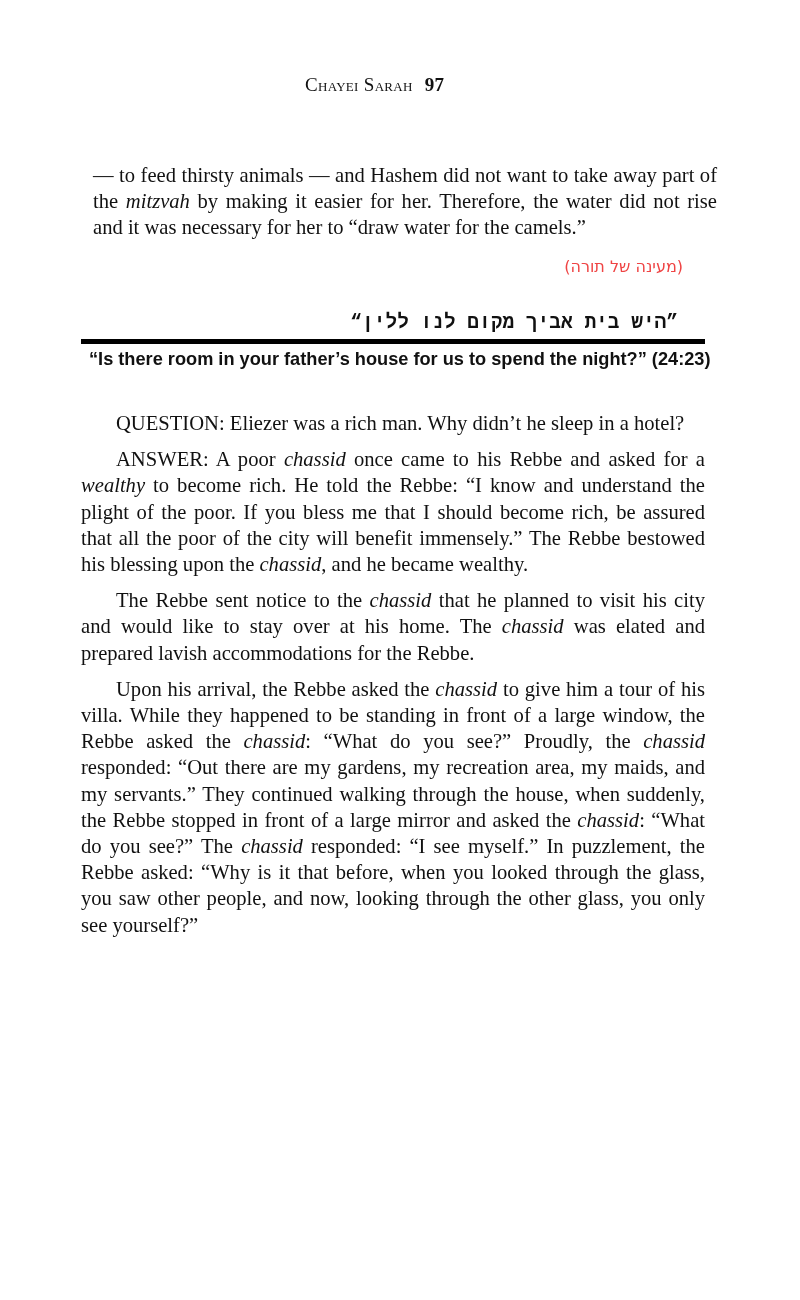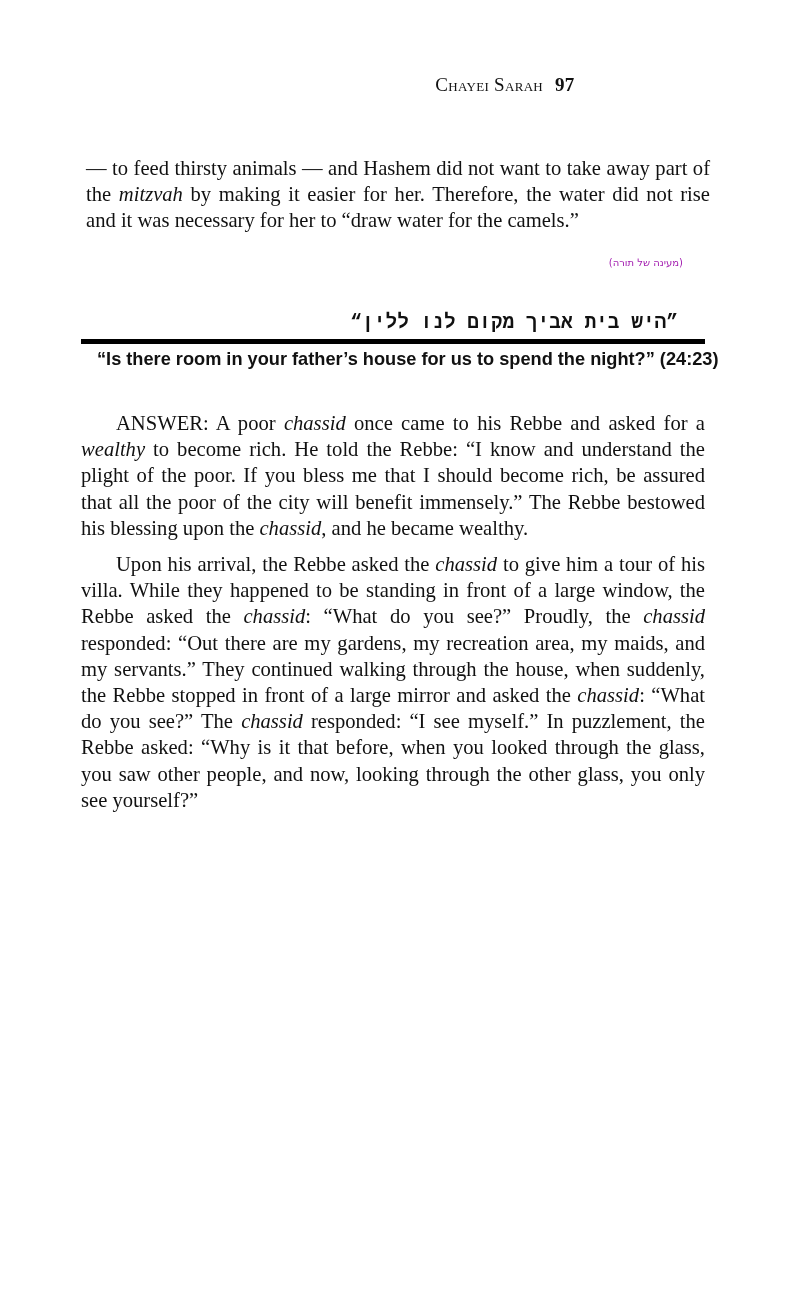--- a/index.html
+++ b/index.html
@@ -1,41 +1,41 @@
 <!DOCTYPE html>
 <html><head>
   <meta charset="utf-8">
   <style>
     html, body { margin: 0; padding: 0; background: #ffffff; }
     body { width: 800px; height: 1300px; position: relative; overflow: hidden; color: #111; }
     .page { position: absolute; left: 81px; top: 0; width: 624px; }
     .running-head {
-      position: absolute; top: 74px; right: 0; width: 400px; text-align: center;
+      position: absolute; top: 74px; right: 0; width: 400px; text-align: left;
       font-family: "Liberation Serif", serif; font-size: 19px; letter-spacing: 0.3px;
     }
     .running-head .title { font-variant: small-caps; }
     .running-head .pgnum { font-weight: bold; margin-left: 12px; }
     .body-text {
       font-family: "Liberation Serif", serif; font-size: 20.6px; line-height: 26.2px;
-      text-align: justify; margin: 5px;
+      text-align: justify; margin: 12px;
     }
     .body-text i { font-style: italic; }
     .para-indent { text-indent: 35px; }
     #intro { position: absolute; top: 150px; left: 0; width: 624px; }
     .source-cite {
       position: absolute; top: 257px; right: 22px;
-      font-family: "DejaVu Sans", sans-serif; font-size: 10px; direction: rtl; color: #a21caf;
+      font-family: "DejaVu Sans", sans-serif; font-size: 16px; direction: rtl; color: #ef4444;
     }
     .hebrew-heading {
       position: absolute; top: 312px; right: 27px;
       font-family: Liberation Mono, monospace; font-weight: bold; font-size: 19.5px; direction: rtl;
     }
     .rule { position: absolute; top: 339px; left: 0; width: 624px; height: 5px; background: #000; }
     .english-heading {
-      position: absolute; top: 347px; left: 16px; width: 624px;
+      position: absolute; top: 347px; left: 8px; width: 624px;
       font-family: "Liberation Sans", sans-serif; font-weight: bold; font-size: 18.2px; line-height: 24px;
     }
     #main { position: absolute; top: 410px; left: 0; width: 624px; }
     #main p { margin: 0 0 10px 0; }
   </style>
 </head>
 <body>
 
 <div class="page">
   <div class="running-head">
@@ -43,16 +43,18 @@
   </div>
 
   <p id="intro" class="body-text">— to feed thirsty animals — and Hashem did not want to take away part of the <i>mitzvah</i> by making it easier for her. Therefore, the water did not rise and it was necessary for her to “draw water for the camels.”</p>
   <div class="source-cite">(מעינה של תורה)</div>
 
   <div class="hebrew-heading">”היש בית אביך מקום לנו ללין“</div>
   <div class="rule"></div>
   <div class="english-heading">“Is there room in your father’s house for us to spend the night?” (24:23)</div>
 
   <div id="main">
+    <p class="body-text para-indent">QUESTION: Eliezer was a rich man. Why didn’t he sleep in a hotel?</p>
     <p class="body-text para-indent">ANSWER: A poor <i>chassid</i> once came to his Rebbe and asked for a <i>wealthy</i> to become rich. He told the Rebbe: “I know and understand the plight of the poor. If you bless me that I should become rich, be assured that all the poor of the city will benefit immensely.” The Rebbe bestowed his blessing upon the <i>chassid</i>, and he became wealthy.</p>
+    <p class="body-text para-indent">The Rebbe sent notice to the <i>chassid</i> that he planned to visit his city and would like to stay over at his home. The <i>chassid</i> was elated and prepared lavish accommodations for the Rebbe.</p>
     <p class="body-text para-indent">Upon his arrival, the Rebbe asked the <i>chassid</i> to give him a tour of his villa. While they happened to be standing in front of a large window, the Rebbe asked the <i>chassid</i>: “What do you see?” Proudly, the <i>chassid</i> responded: “Out there are my gar­dens, my recreation area, my maids, and my servants.” They continued walking through the house, when suddenly, the Rebbe stopped in front of a large mirror and asked the <i>chassid</i>: “What do you see?” The <i>chassid</i> responded: “I see myself.” In puzzlement, the Rebbe asked: “Why is it that before, when you looked through the glass, you saw other people, and now, looking through the other glass, you only see yourself?”</p>
   </div>
 </div>
 
 </body></html>

